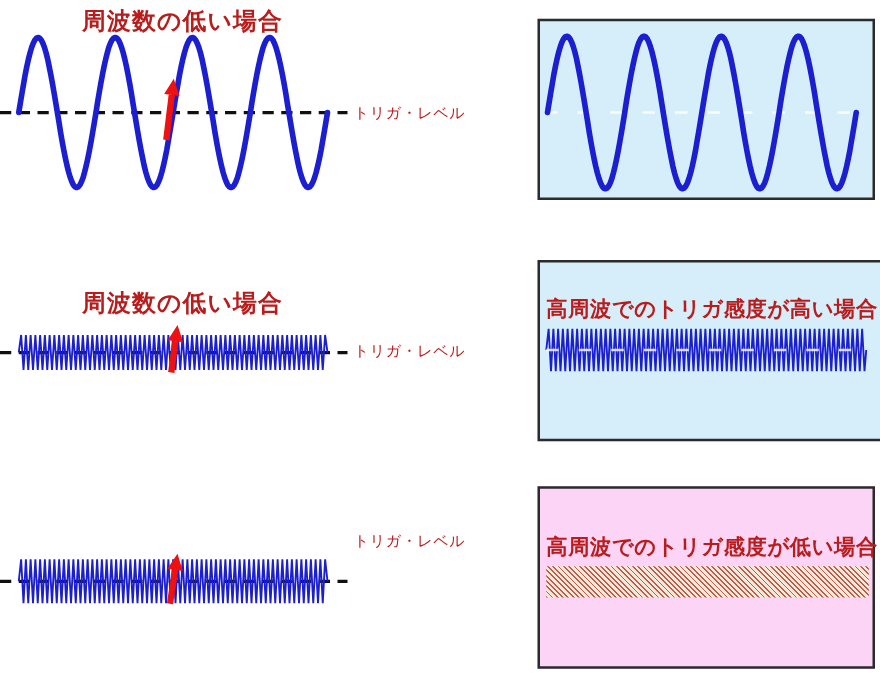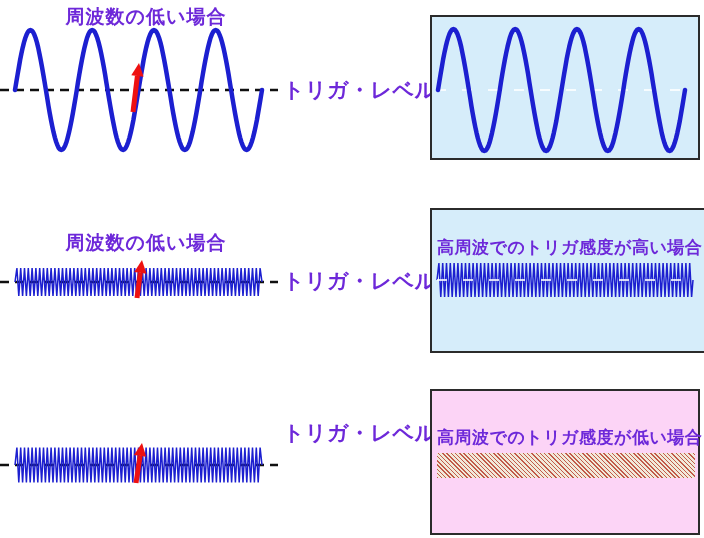--- a/index.html
+++ b/index.html
@@ -1,27 +1,27 @@
 <!DOCTYPE html>
 <html style="--page-bg: #ffffff; --wave-blue: #1c1fd0; --trigger-dash: #101010; --arrow-red: #ee1111; --box-blue-fill: #d6edfa; --box-pink-fill: #fcd4f6; --box-border: #2b2b2b; --hatch-red: #c25a4a; --hatch-bg: #f1e9da;"><head>
 <meta charset="utf-8">
 <style>
   html,body{margin:0;padding:0;background:#ffffff;}
   .stage{
     position:relative;width:704px;height:538px;overflow:hidden;
     background:var(--page-bg,#fff);
     font-family:"Liberation Sans", sans-serif;
-    color:#6d28d9;
+    color:#b91c1c;
   }
   .title{
     position:absolute;left:0;width:292px;text-align:center;
     font-size:19px;font-weight:600;letter-spacing:1px;white-space:nowrap;
   }
   .trig-label{
-    position:absolute;font-size:21px;font-weight:700;letter-spacing:0.5px;
+    position:absolute;font-size:12px;font-weight:400;letter-spacing:0.5px;
     white-space:nowrap;line-height:18px;text-align:center;
   }
   svg.panel{position:absolute;overflow:visible;}
   .wave{fill:none;stroke:var(--wave-blue);stroke-width:4.5;stroke-linecap:round;stroke-linejoin:round;}
   .wave-dense{fill:none;stroke:var(--wave-blue);stroke-width:1.5;stroke-linejoin:miter;}
   .trigger-dash{stroke:var(--trigger-dash);stroke-width:2.6;stroke-dasharray:9 6;}
   .faint-dash{stroke:rgba(255,255,255,0.8);stroke-width:2;stroke-dasharray:10 16;}
   .arrow-shaft{stroke:var(--arrow-red);stroke-width:5;stroke-linecap:butt;}
   .arrow-head{fill:var(--arrow-red);}
   .box{

